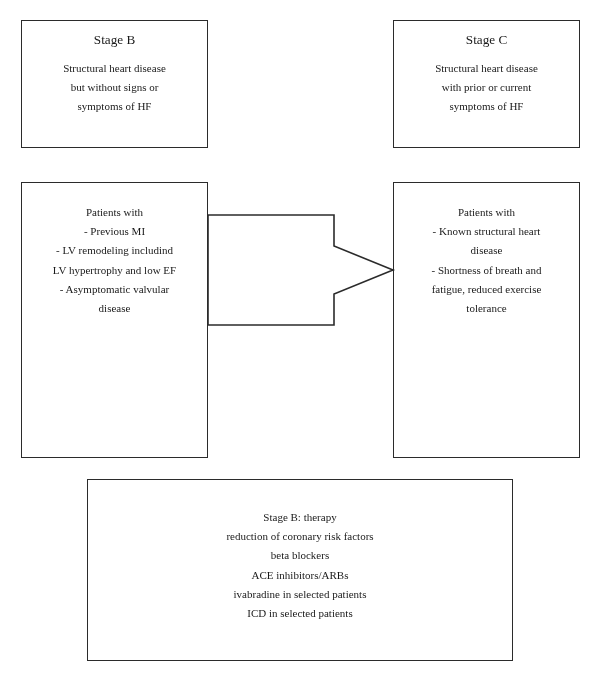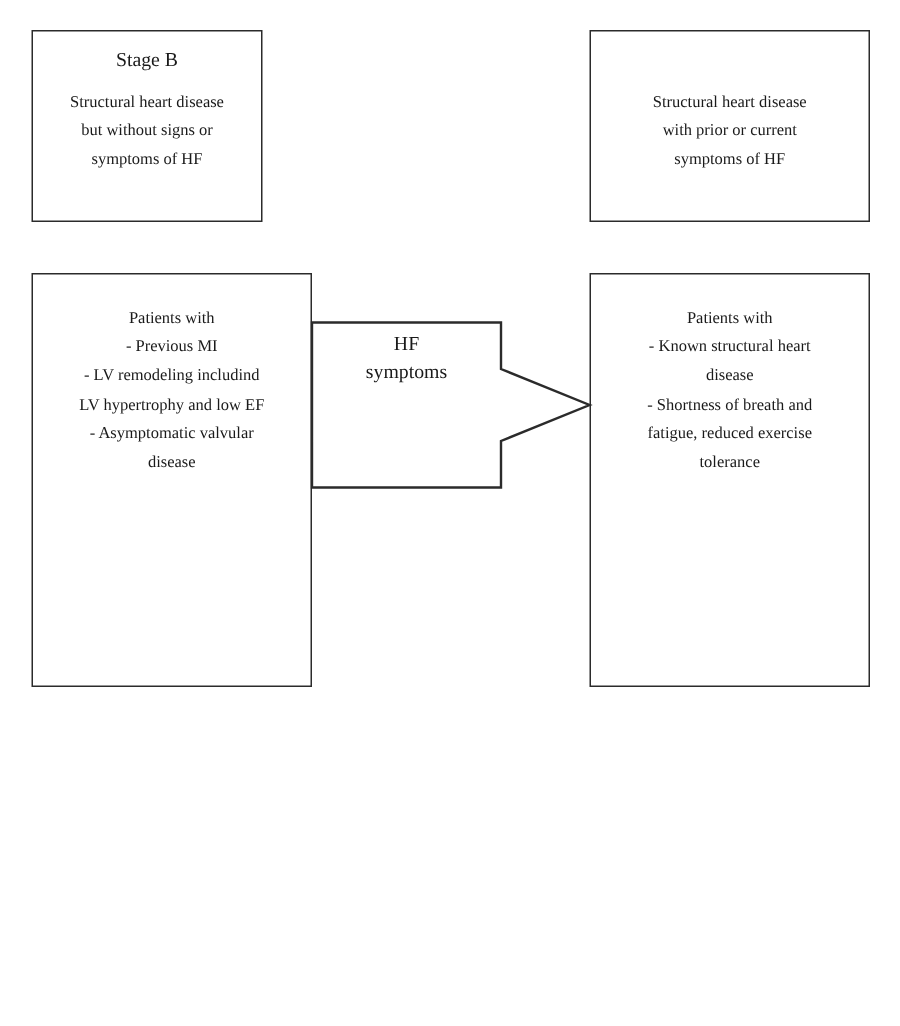--- a/index.html
+++ b/index.html
@@ -34,21 +34,21 @@
   .title-line {
     position: absolute;
     left: 0;
     right: 0;
     text-align: center;
     font-size: 13.2px;
     line-height: 19.2px;
   }
 
   
-  #stage-b-box   { left: 21px;  top: 20px;  width: 154px; height: 128px; }
+  #stage-b-box   { left: 21px;  top: 20px;  width: 187px; height: 128px; }
   #stage-b-title { top: 9px; }
   #stage-b-body  { top: 38px; }
 
   
   #stage-c-box   { left: 393px; top: 20px;  width: 187px; height: 128px; }
   #stage-c-title { top: 9px; }
   #stage-c-body  { top: 38px; }
 
   
   #stage-b-patients-box  { left: 21px;  top: 182px; width: 187px; height: 276px; }
@@ -88,20 +88,21 @@
 <div id="canvas">
 
   <div class="box" id="stage-b-box">
     <div class="title-line" id="stage-b-title">Stage B</div>
     <div class="box-text" id="stage-b-body">Structural heart disease
 but without signs or
 symptoms of HF</div>
   </div>
 
   <div class="box" id="stage-c-box">
+    <div class="title-line" id="stage-c-title">Stage C</div>
     <div class="box-text" id="stage-c-body">Structural heart disease
 with prior or current
 symptoms of HF</div>
   </div>
 
   <div class="box" id="stage-b-patients-box">
     <div class="box-text" id="stage-b-patients-text">Patients with
 - Previous MI
 - LV remodeling includind
 LV hypertrophy and low EF
@@ -116,17 +117,23 @@
 - Shortness of breath and
 fatigue, reduced exercise
 tolerance</div>
   </div>
 
   <div id="transition-arrow">
     <svg width="190" height="116" viewBox="0 0 190 116" aria-hidden="true">
       <polygon points="2,3 128,3 128,34 128,34 187,58 128,82 128,113 2,113" fill="#ffffff" stroke="#2b2b2b" stroke-width="1.6" stroke-linejoin="miter"></polygon>
     </svg>
   </div>
-  <div id="arrow-label">HF
-symptoms</div>
 
+  <div class="box" id="therapy-box">
+    <div class="box-text" id="therapy-text">Stage B: therapy
+reduction of coronary risk factors
+beta blockers
+ACE inhibitors/ARBs
+ivabradine in selected patients
+ICD in selected patients</div>
+  </div>
 
 </div>
 
 </body></html>

